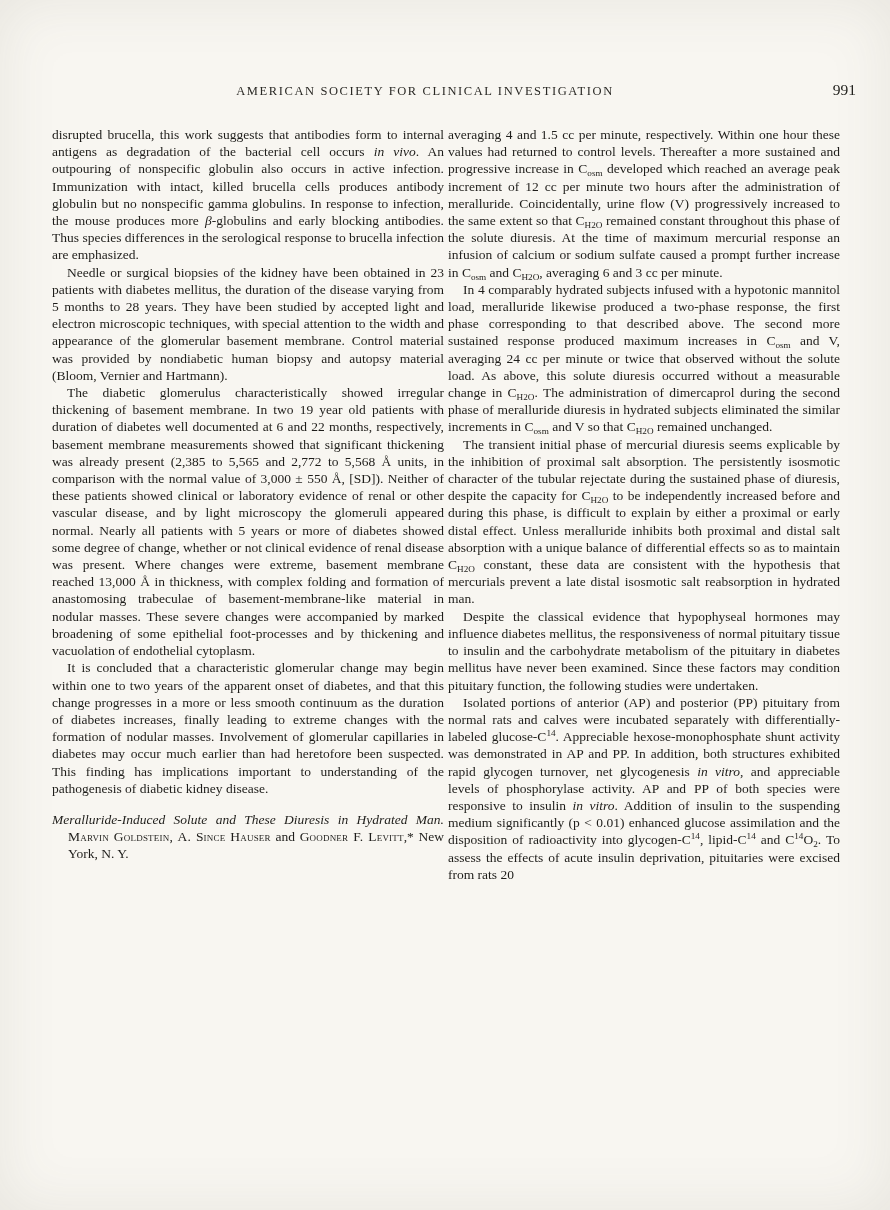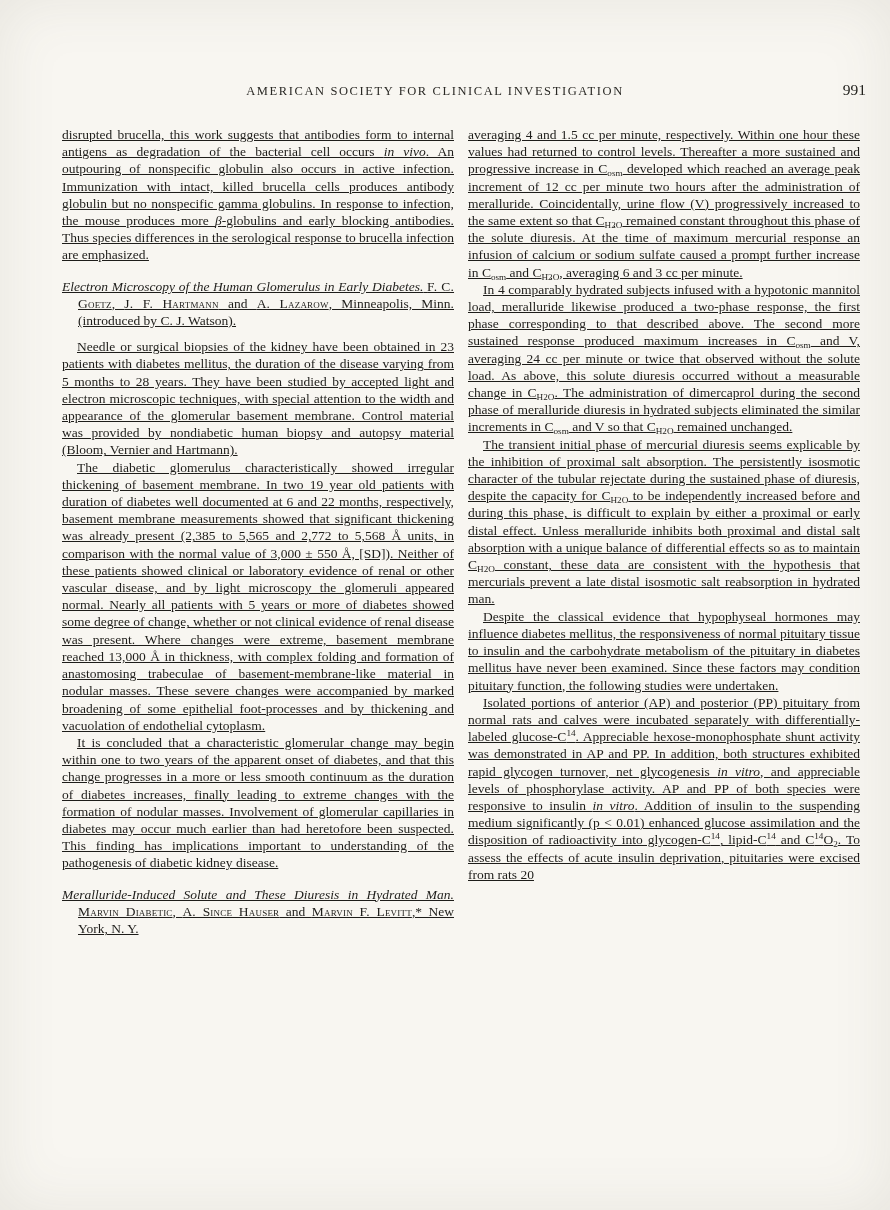--- a/index.html
+++ b/index.html
@@ -17,24 +17,23 @@
     width:890px;
     height:1210px;
     margin:0 auto;
     background:var(--paper);
     box-shadow:inset 0 0 60px rgba(90,85,70,0.10);
     overflow:hidden;
     box-sizing:border-box;
   }
   .content{
     position:absolute;
-    left:62px;
+    left:52px;
     top:84px;
     width:806px;
-    text-decoration:underline;
   }
   .page-header{
     position:relative;
     height:22px;
     margin-bottom:20px;
   }
   .journal-title{
     position:absolute;
     left:0; right:60px;
     text-align:center;
@@ -46,21 +45,21 @@
   .page-number{
     position:absolute;
     right:2px;
     top:-3px;
     font-size:15.5px;
     color:#23221e;
     text-align:center;
   }
   .columns{
     display:flex;
-    gap:14px;
+    gap:4px;
   }
   .column{
     width:392px;
     text-align:justify;
     font-size:13.5px;
     line-height:17.2px;
   }
   .column p{margin:0;}
   p.para.indent{text-indent:15px;}
   p.abstract-title{
@@ -82,25 +81,24 @@
   <div class="content">
 
     <div class="page-header">
       <div class="journal-title">AMERICAN SOCIETY FOR CLINICAL INVESTIGATION</div>
       <div class="page-number">991</div>
     </div>
 
     <div class="columns">
       <div class="column">
           <p class="para">disrupted brucella, this work suggests that antibodies form to internal antigens as degradation of the bacterial cell occurs <span class="it">in vivo</span>. An outpouring of nonspecific globulin also occurs in active infection. Immunization with intact, killed brucella cells produces antibody globulin but no nonspecific gamma globulins. In response to infection, the mouse produces more <span class="it">β</span>-globulins and early blocking antibodies. Thus species differences in the serological response to brucella infection are emphasized.</p>
-          <p class="abstract-title"><span class="it">Electron Microscopy of the Human Glomerulus in Early Diabetes.</span> <span class="sc">F. C. Goetz</span>, <span class="sc">J. F. Hartmann</span> and <span class="sc">A. Lazarow</span>, Minneapolis, Minn. (introduced by C. J. Watson).</p>
           <p class="para indent">Needle or surgical biopsies of the kidney have been obtained in 23 patients with diabetes mellitus, the duration of the disease varying from 5 months to 28 years. They have been studied by accepted light and electron microscopic techniques, with special attention to the width and appearance of the glomerular basement membrane. Control material was provided by nondiabetic human biopsy and autopsy material (Bloom, Vernier and Hartmann).</p>
           <p class="para indent">The diabetic glomerulus characteristically showed irregular thickening of basement membrane. In two 19 year old patients with duration of diabetes well documented at 6 and 22 months, respectively, basement membrane measurements showed that significant thickening was already present (2,385 to 5,565 and 2,772 to 5,568 Å units, in comparison with the normal value of 3,000 ± 550 Å, [SD]). Neither of these patients showed clinical or laboratory evidence of renal or other vascular disease, and by light microscopy the glomeruli appeared normal. Nearly all patients with 5 years or more of diabetes showed some degree of change, whether or not clinical evidence of renal disease was present. Where changes were extreme, basement membrane reached 13,000 Å in thickness, with complex folding and formation of anastomosing trabeculae of basement-membrane-like material in nodular masses. These severe changes were accompanied by marked broadening of some epithelial foot-processes and by thickening and vacuolation of endothelial cytoplasm.</p>
           <p class="para indent">It is concluded that a characteristic glomerular change may begin within one to two years of the apparent onset of diabetes, and that this change progresses in a more or less smooth continuum as the duration of diabetes increases, finally leading to extreme changes with the formation of nodular masses. Involvement of glomerular capillaries in diabetes may occur much earlier than had heretofore been suspected. This finding has implications important to understanding of the pathogenesis of diabetic kidney disease.</p>
-          <p class="abstract-title"><span class="it">Meralluride-Induced Solute and These Diuresis in Hydrated Man.</span> <span class="sc">Marvin Diabetic</span>, <span class="sc">A. Since Hauser</span> and <span class="sc">Marvin F. Levitt</span>,* New York, N. Y.</p>
+          <p class="abstract-title"><span class="it">Meralluride-Induced Solute and These Diuresis in Hydrated Man.</span> <span class="sc">Marvin Goldstein</span>, <span class="sc">A. Since Hauser</span> and <span class="sc">Goodner F. Levitt</span>,* New York, N. Y.</p>
         </div>
       <div class="column">
           <p class="para">averaging 4 and 1.5 cc per minute, respectively. Within one hour these values had returned to control levels. Thereafter a more sustained and progressive increase in C<sub>osm</sub> developed which reached an average peak increment of 12 cc per minute two hours after the administration of meralluride. Coincidentally, urine flow (V) progressively increased to the same extent so that C<sub>H2O</sub> remained constant throughout this phase of the solute diuresis. At the time of maximum mercurial response an infusion of calcium or sodium sulfate caused a prompt further increase in C<sub>osm</sub> and C<sub>H2O</sub>, averaging 6 and 3 cc per minute.</p>
           <p class="para indent">In 4 comparably hydrated subjects infused with a hypotonic mannitol load, meralluride likewise produced a two-phase response, the first phase corresponding to that described above. The second more sustained response produced maximum increases in C<sub>osm</sub> and V, averaging 24 cc per minute or twice that observed without the solute load. As above, this solute diuresis occurred without a measurable change in C<sub>H2O</sub>. The administration of dimercaprol during the second phase of meralluride diuresis in hydrated subjects eliminated the similar increments in C<sub>osm</sub> and V so that C<sub>H2O</sub> remained unchanged.</p>
           <p class="para indent">The transient initial phase of mercurial diuresis seems explicable by the inhibition of proximal salt absorption. The persistently isosmotic character of the tubular rejectate during the sustained phase of diuresis, despite the capacity for C<sub>H2O</sub> to be independently increased before and during this phase, is difficult to explain by either a proximal or early distal effect. Unless meralluride inhibits both proximal and distal salt absorption with a unique balance of differential effects so as to maintain C<sub>H2O</sub> constant, these data are consistent with the hypothesis that mercurials prevent a late distal isosmotic salt reabsorption in hydrated man.</p>
           <p class="para indent">Despite the classical evidence that hypophyseal hormones may influence diabetes mellitus, the responsiveness of normal pituitary tissue to insulin and the carbohydrate metabolism of the pituitary in diabetes mellitus have never been examined. Since these factors may condition pituitary function, the following studies were undertaken.</p>
           <p class="para indent">Isolated portions of anterior (AP) and posterior (PP) pituitary from normal rats and calves were incubated separately with differentially-labeled glucose-C<sup>14</sup>. Appreciable hexose-monophosphate shunt activity was demonstrated in AP and PP. In addition, both structures exhibited rapid glycogen turnover, net glycogenesis <span class="it">in vitro</span>, and appreciable levels of phosphorylase activity. AP and PP of both species were responsive to insulin <span class="it">in vitro</span>. Addition of insulin to the suspending medium significantly (p &lt; 0.01) enhanced glucose assimilation and the disposition of radioactivity into glycogen-C<sup>14</sup>, lipid-C<sup>14</sup> and C<sup>14</sup>O<sub>2</sub>. To assess the effects of acute insulin deprivation, pituitaries were excised from rats 20</p>
         </div>
     </div>
 

